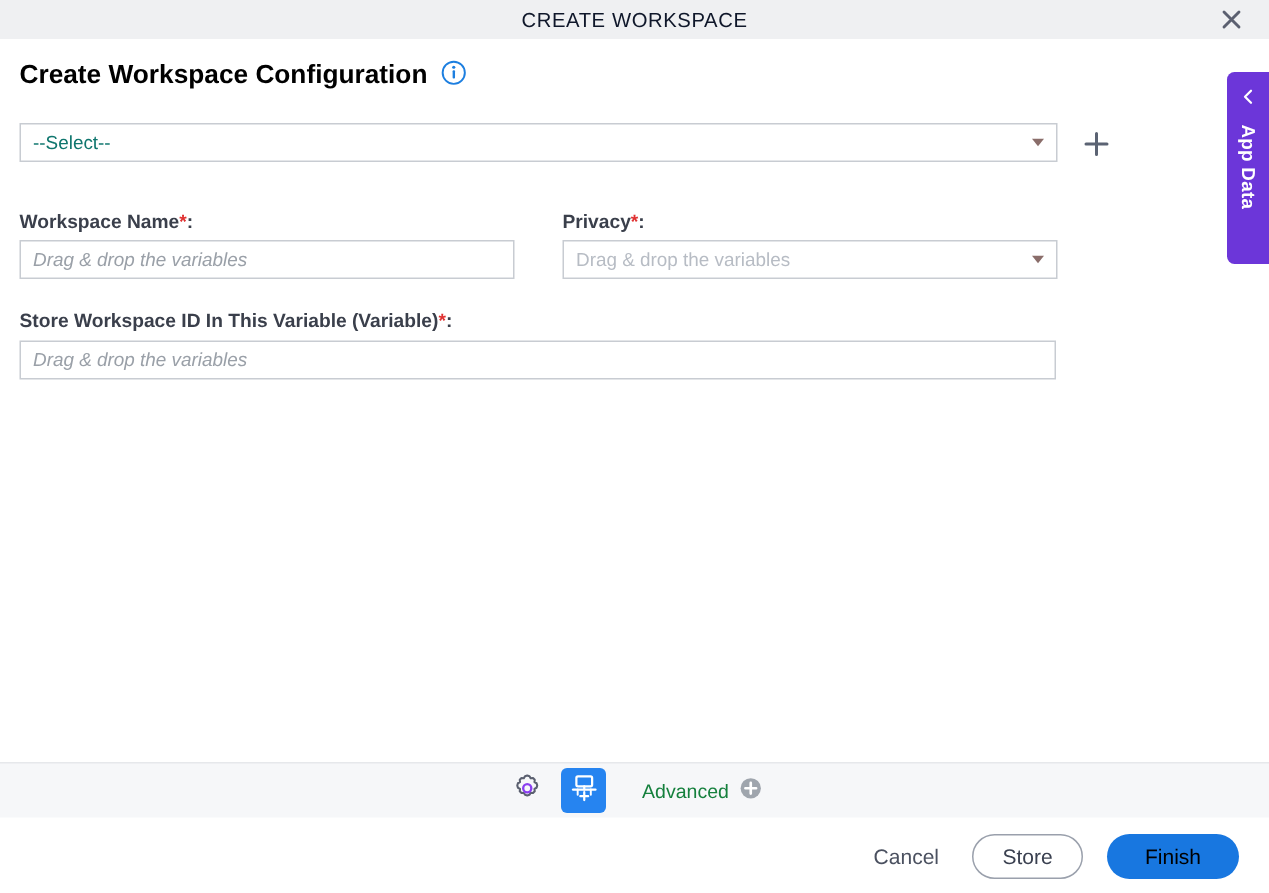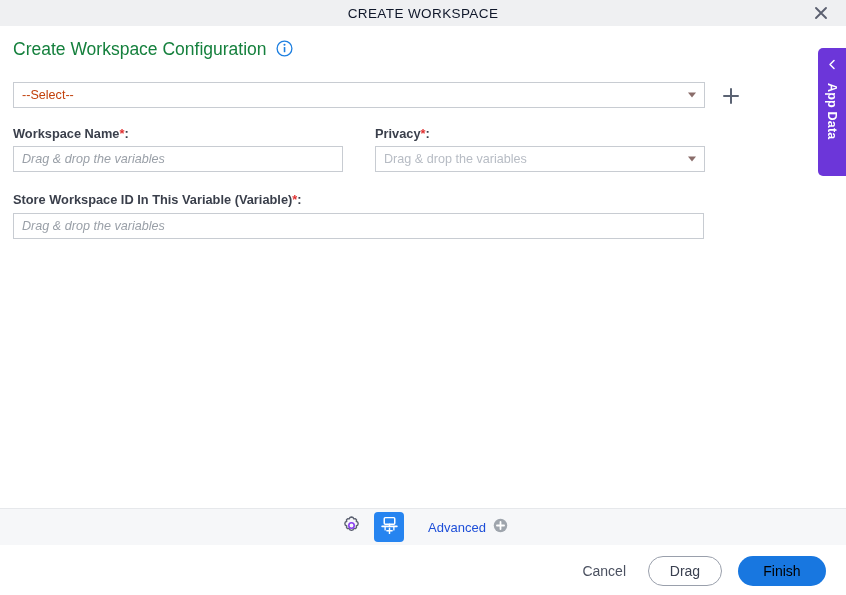--- a/index.html
+++ b/index.html
@@ -51,22 +51,22 @@
   .page-head {
     position: absolute;
     top: 40px;
     left: 13px;
     display: flex;
     align-items: center;
     gap: 9px;
   }
   .page-title {
     font-size: 17.5px;
-    font-weight: normal;
-    color: #15803d;
+    font-weight: bold;
+    color: #000000;
     line-height: 1;
   }
   .info-icon { display: block; }
 
   
   .form {
     position: absolute;
     top: 82px;
     left: 13px;
     width: 700px;
@@ -81,21 +81,21 @@
   .req { color: #e03131; font-weight: bold; }
 
   .row { position: relative; }
 
   .input-box {
     box-sizing: border-box;
     height: 26px;
     border: 1px solid #c8ccd2;
     background: #ffffff;
     font-size: 12.6px;
-    color: #c2410c;
+    color: #0f766e;
     padding: 0 8px;
     display: flex;
     align-items: center;
     font-family: "Liberation Sans", sans-serif;
   }
   .input-box.placeholder-text {
     font-style: italic;
     color: #9aa0a8;
   }
   .select-box {
@@ -121,21 +121,21 @@
     top: 3px;
     width: 22px;
     height: 22px;
     cursor: pointer;
   }
 
   
   .two-col {
     display: flex;
     gap: 0;
-    margin-top: 18px;
+    margin-top: 32px;
   }
   .col-left { width: 330px; }
   .col-right { width: 330px; margin-left: 32px; }
   .col-left .input-box { width: 330px; }
   .col-right .input-box { width: 330px; }
   .col-right .input-box.placeholder-text {
     color: #b7bcc4;
     font-style: normal;
   }
 
@@ -207,21 +207,21 @@
   }
   .advanced {
     display: flex;
     align-items: center;
     gap: 7px;
     margin-left: 14px;
     cursor: pointer;
   }
   .advanced-label {
     font-size: 13px;
-    color: #1d4ed8;
+    color: #15803d;
   }
 
   
   .btn-bar {
     position: absolute;
     left: 0;
     top: 546px;
     width: 846px;
     height: 49px;
     background: #ffffff;
@@ -367,15 +367,15 @@
       <svg width="15" height="15" viewBox="0 0 16 16">
         <circle cx="8" cy="8" r="7.2" fill="#9fa5ad"></circle>
         <path d="M8 4.2 L8 11.8 M4.2 8 L11.8 8" stroke="#ffffff" stroke-width="1.9" stroke-linecap="round"></path>
       </svg>
     </span>
   </div>
 </div>
 
 <div class="btn-bar">
   <button class="btn-cancel">Cancel</button>
-  <button class="btn-prev">Drag</button>
+  <button class="btn-prev">Store</button>
   <button class="btn-finish">Finish</button>
 </div>
 
 </body></html>

